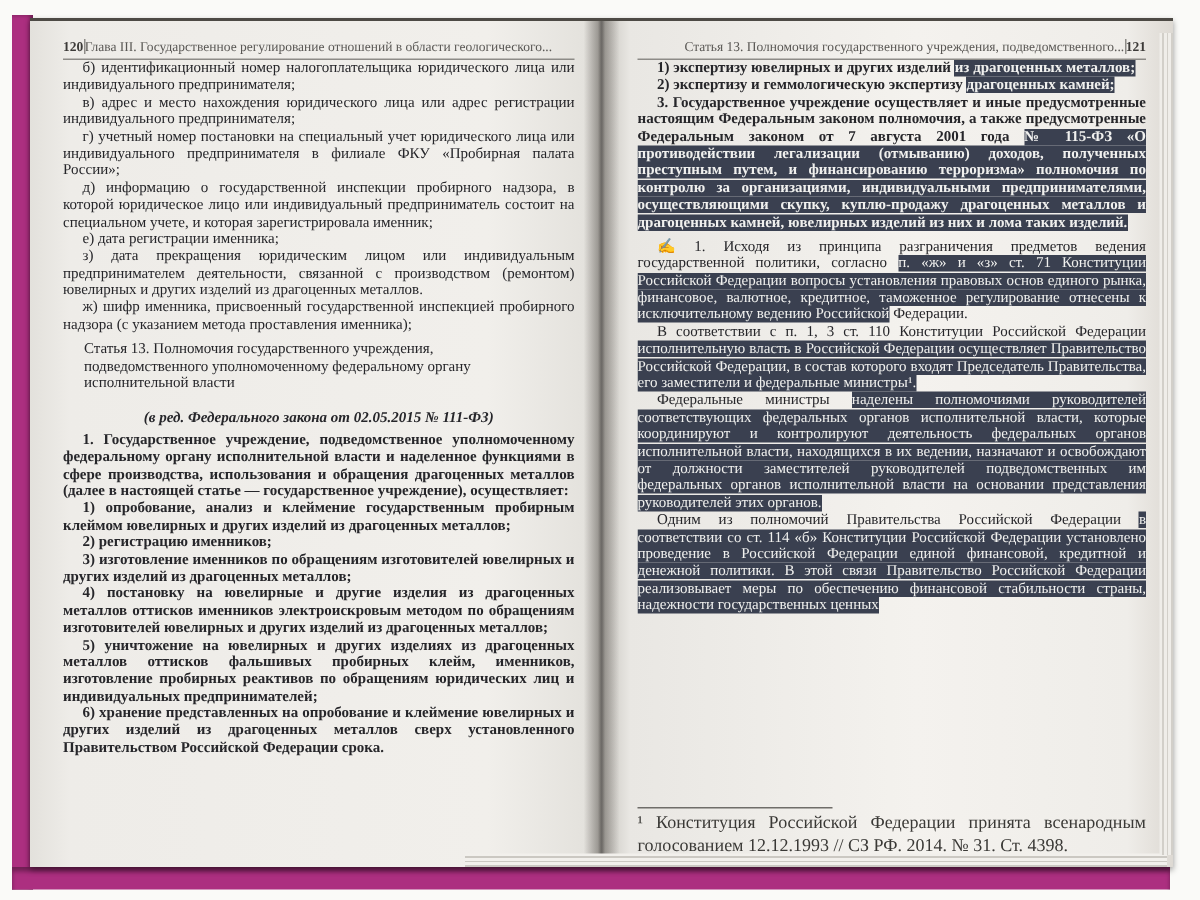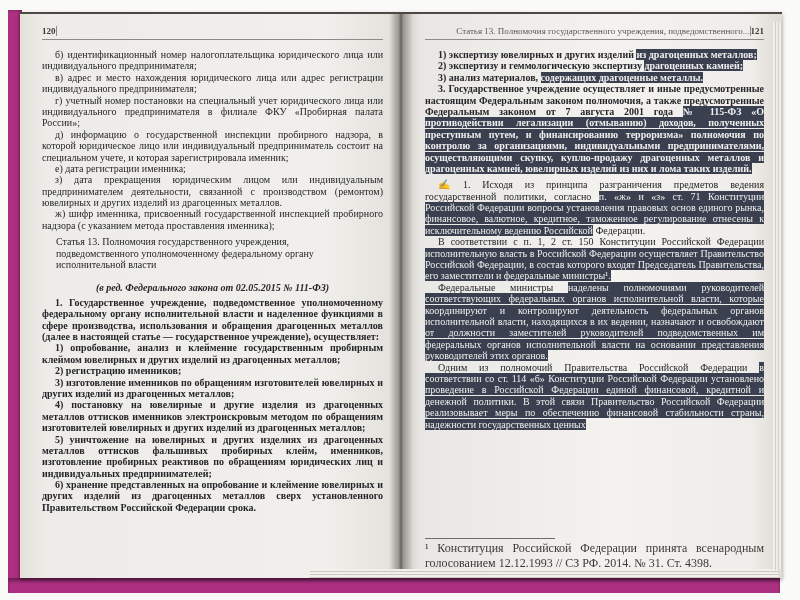--- a/index.html
+++ b/index.html
@@ -22,21 +22,21 @@
             background:linear-gradient(90deg,rgba(40,36,32,0) 0%,rgba(40,36,32,.30) 40%,rgba(25,22,20,.55) 50%,rgba(40,36,32,.30) 60%,rgba(40,36,32,0) 100%); }
 
   
   .page-edges-bottom { position:absolute; left:310px; top:569px; width:468px; height:9px; z-index:3;
             background:repeating-linear-gradient(180deg,#f2f0ec 0 2px,#cbc8c2 2px 3px); }
   .page-edges-right  { position:absolute; left:773px; top:22px; width:9px; height:548px; z-index:3;
             background:repeating-linear-gradient(90deg,#efede9 0 2px,#d2cfc9 2px 3px); }
 
   
   .pagehead { display:flex; align-items:flex-end; gap:0; font-size:9px; color:#4c4a47;
-              border-bottom:1px solid #8d8b87; padding-bottom:3px; margin-bottom:9px; }
+              border-bottom:1px solid #8d8b87; padding-bottom:3px; margin-bottom:0; }
   .pagenum { font-weight:bold; color:#3c3a38; }
   .bar { display:inline-block; width:1px; height:10px; background:#8d8b87; }
   .runhead { flex:1; white-space:nowrap; overflow:hidden; text-overflow:ellipsis; color:#5a5855; }
   .runhead.right { text-align:right; }
 
   
   .body { font-size:10px; line-height:1.14; color:#26262a; text-align:justify; }
   .grow { flex:1; overflow:hidden; }
   p.para { margin:0; text-indent:13px; }
   p.bold { font-weight:bold; }
@@ -57,20 +57,21 @@
 <div class="photo">
   <div class="cover-left"></div>
   <div class="cover-bottom"></div>
 
   <div class="spread">
 
     <div class="page page-left">
       <div class="pagehead">
         <span class="pagenum">120</span>
         <span class="bar"></span>
+        <span class="runhead">Глава III. Государственное регулирование отношений в области геологического...</span>
       </div>
       <div class="body">
           <p class="para">б) идентификационный номер налогоплательщика юридического лица или индивидуального предпринимателя;</p>
           <p class="para">в) адрес и место нахождения юридического лица или адрес регистрации индивидуального предпринимателя;</p>
           <p class="para">г) учетный номер постановки на специальный учет юридического лица или индивидуального предпринимателя в филиале ФКУ «Пробирная палата России»;</p>
           <p class="para">д) информацию о государственной инспекции пробирного надзора, в которой юридическое лицо или индивидуальный предприниматель состоит на специальном учете, и которая зарегистрировала именник;</p>
           <p class="para">е) дата регистрации именника;</p>
           <p class="para">з) дата прекращения юридическим лицом или индивидуальным предпринимателем деятельности, связанной с производством (ремонтом) ювелирных и других изделий из драгоценных металлов.</p>
           <p class="para">ж) шифр именника, присвоенный государственной инспекцией пробирного надзора (с указанием метода проставления именника);</p>
           <p class="para heading">Статья 13. Полномочия государственного учреждения, подведомственного уполномоченному федеральному органу исполнительной власти</p>
@@ -87,24 +88,23 @@
 
     <div class="page page-right">
       <div class="pagehead">
         <span class="runhead right">Статья 13. Полномочия государственного учреждения, подведомственного...</span>
         <span class="bar"></span>
         <span class="pagenum">121</span>
       </div>
       <div class="body grow">
           <p class="para bold"><span>1) экспертизу ювелирных и других изделий </span><span class="hl">из драгоценных металлов;</span></p>
           <p class="para bold"><span>2) экспертизу и геммологическую экспертизу </span><span class="hl">драгоценных камней;</span></p>
-          <p class="para bold"><span>3) анализ материалов, </span><span class="hl">содержащих драгоценные металлы.</span></p>
           <p class="para bold"><span>3. Государственное учреждение осуществляет и иные предусмотренные настоящим Федеральным законом полномочия, а также предусмотренные Федеральным законом от 7 августа 2001 года </span><span class="hl">№ 115-ФЗ «О противодействии легализации (отмыванию) доходов, полученных преступным путем, и финансированию терроризма» полномочия по контролю за организациями, индивидуальными предпринимателями, осуществляющими скупку, куплю-продажу драгоценных металлов и драгоценных камней, ювелирных изделий из них и лома таких изделий.</span></p>
           <p class="para comment-first"><span class="marker-icon">✍</span><span>1. Исходя из принципа разграничения предметов ведения государственной политики, согласно </span><span class="hl">п. «ж» и «з» ст. 71 Конституции Российской Федерации вопросы установления правовых основ единого рынка, финансовое, валютное, кредитное, таможенное регулирование отнесены к исключительному ведению Российской</span><span> Федерации.</span></p>
-          <p class="para"><span>В соответствии с п. 1, 2 ст. 150 Конституции Российской Федерации </span><span class="hl">исполнительную власть в Российской Федерации осуществляет Правительство Российской Федерации, в состав которого входят Председатель Правительства, его заместители и федеральные министры¹.</span></p>
+          <p class="para"><span>В соответствии с п. 1, 3 ст. 110 Конституции Российской Федерации </span><span class="hl">исполнительную власть в Российской Федерации осуществляет Правительство Российской Федерации, в состав которого входят Председатель Правительства, его заместители и федеральные министры¹.</span></p>
           <p class="para"><span>Федеральные министры </span><span class="hl">наделены полномочиями руководителей соответствующих федеральных органов исполнительной власти, которые координируют и контролируют деятельность федеральных органов исполнительной власти, находящихся в их ведении, назначают и освобождают от должности заместителей руководителей подведомственных им федеральных органов исполнительной власти на основании представления руководителей этих органов.</span></p>
           <p class="para"><span>Одним из полномочий Правительства Российской Федерации </span><span class="hl">в соответствии со ст. 114 «б» Конституции Российской Федерации установлено проведение в Российской Федерации единой финансовой, кредитной и денежной политики. В этой связи Правительство Российской Федерации реализовывает меры по обеспечению финансовой стабильности страны, надежности государственных ценных</span></p>
         </div>
       <div class="footnote-block">
         <div class="footnote-sep"></div>
         <div class="footnote">¹ Конституция Российской Федерации принята всенародным голосованием 12.12.1993 // СЗ РФ. 2014. № 31. Ст. 4398.</div>
       </div>
     </div>
 
     <div class="gutter"></div>

